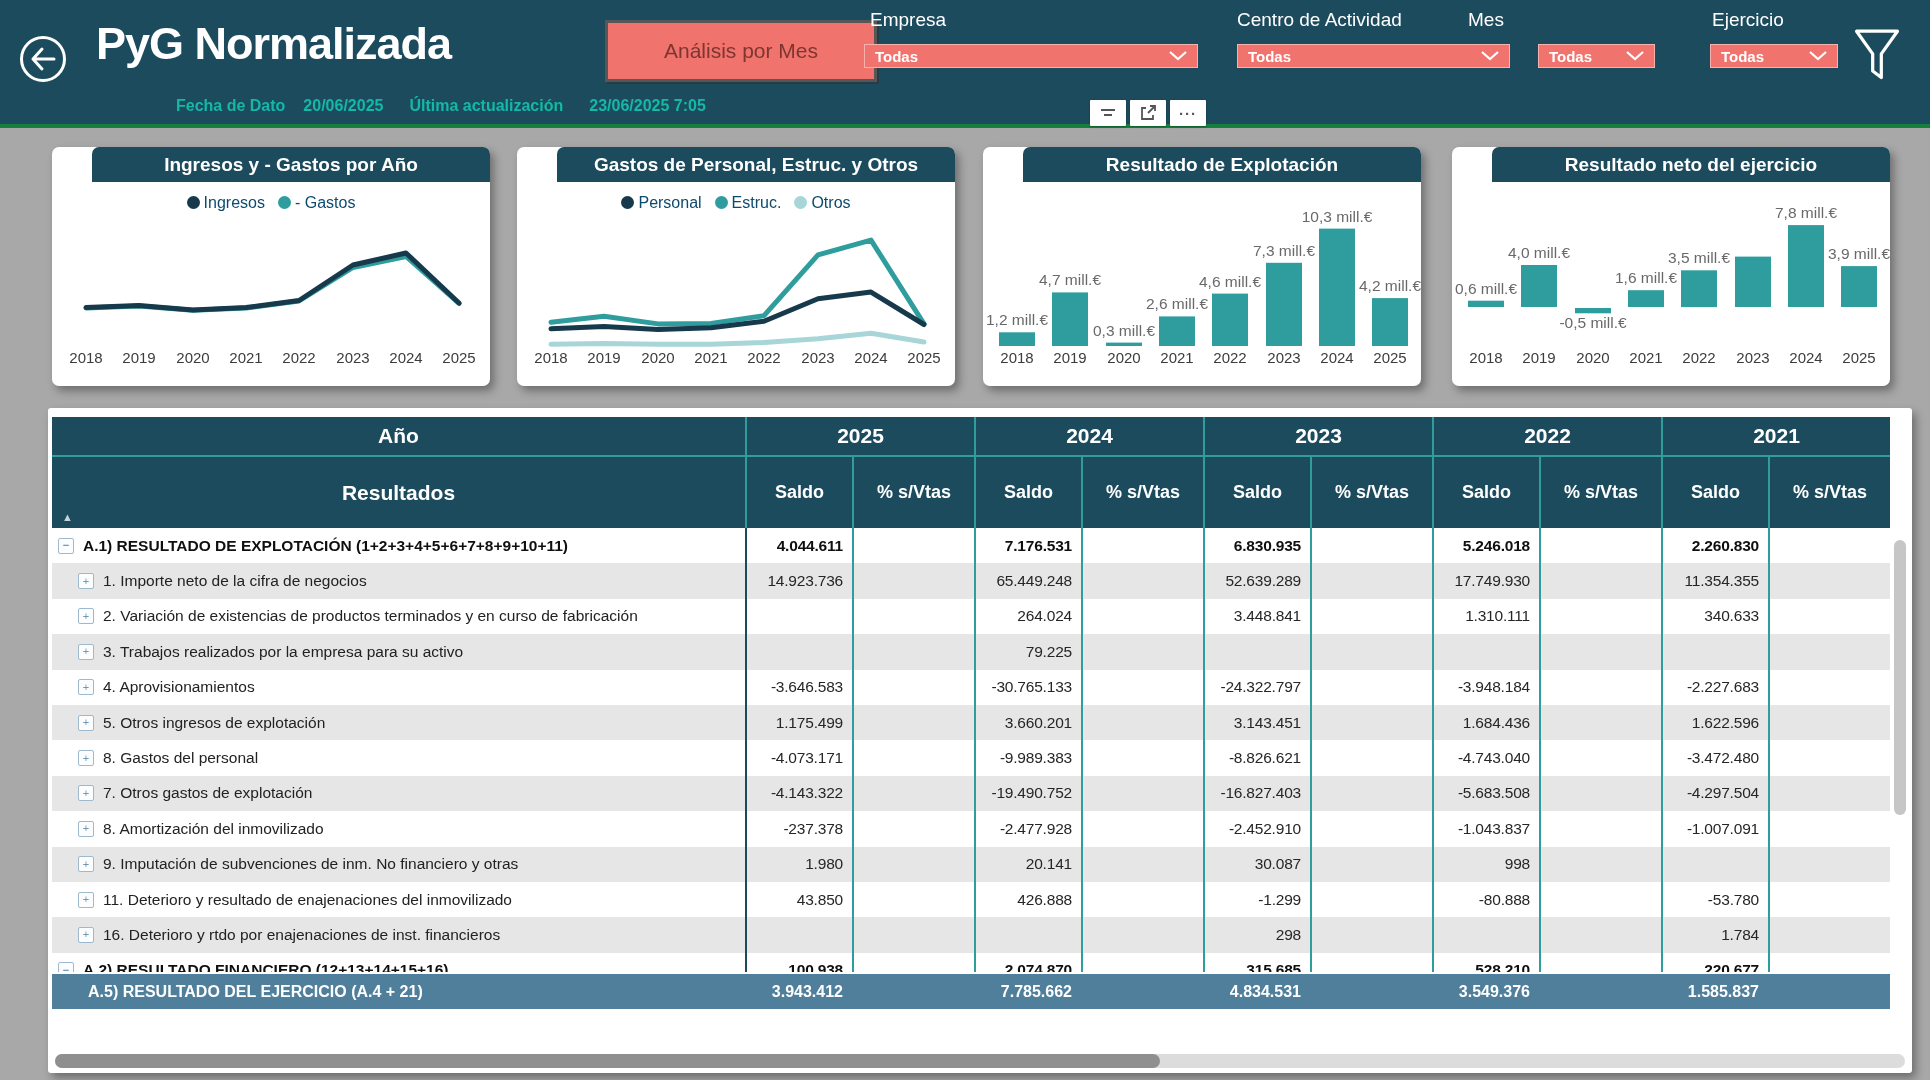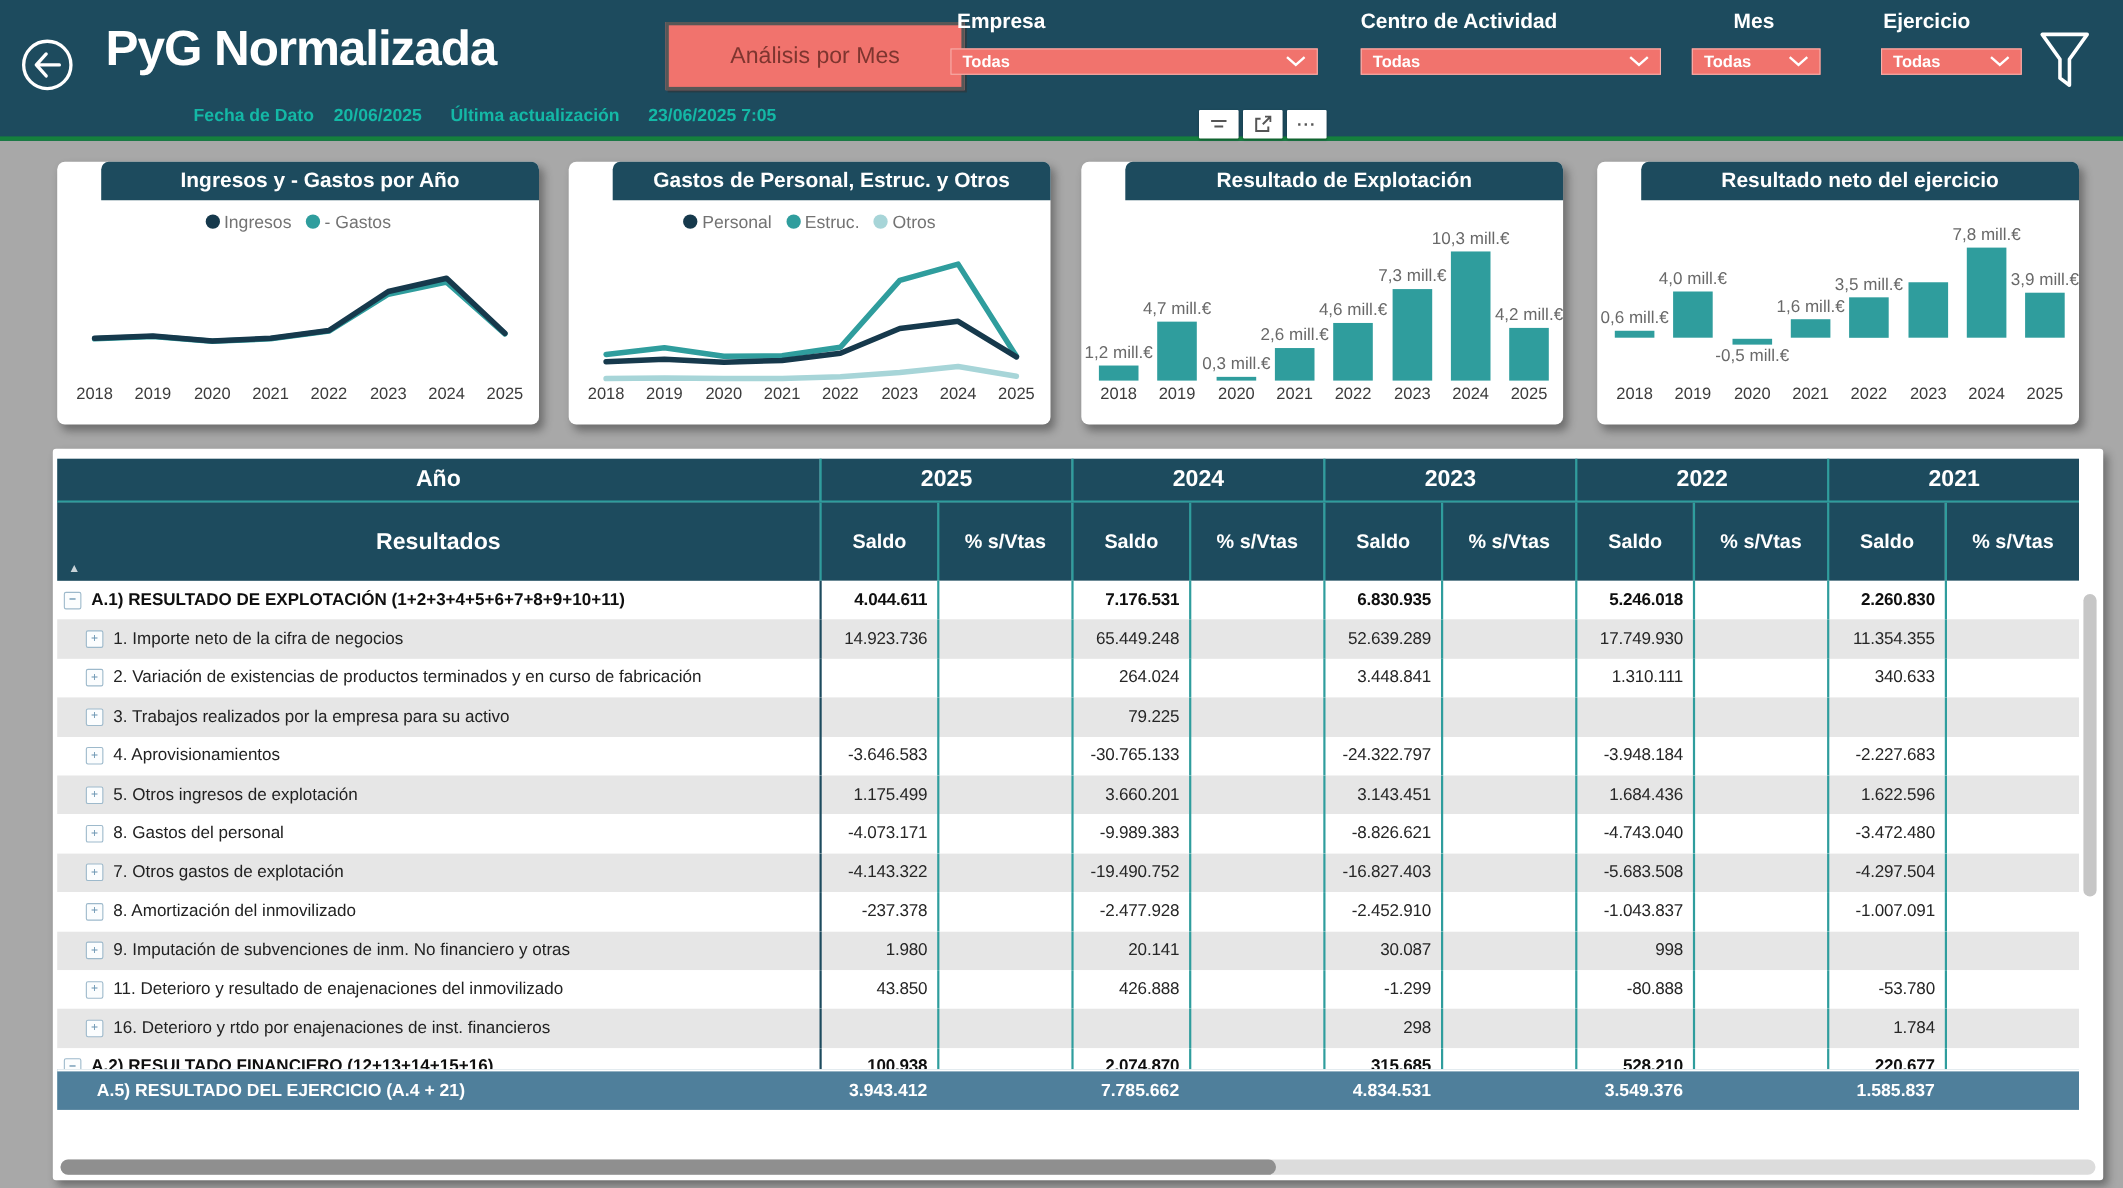--- a/index.html
+++ b/index.html
@@ -8,37 +8,37 @@
   
   .appbar{position:absolute;top:0;left:0;width:1930px;height:124px;background:#1d4b5e;
           border-bottom:4px solid #15803d;z-index:2;}
   .back{position:absolute;left:20px;top:36px;width:46px;height:46px;border-radius:50%;
         border:3px solid #fff;background:transparent;display:flex;align-items:center;justify-content:center;cursor:pointer;}
   .title{position:absolute;left:96px;top:18px;margin:0;color:#fff;font-size:45px;font-weight:700;letter-spacing:-1px;}
   .dates{position:absolute;left:176px;top:97px;display:flex;gap:18px;color:#14b8a6;font-size:16px;font-weight:700;white-space:nowrap;}
   .abtn{position:absolute;left:605px;top:20px;width:272px;height:62px;background:#f1736d;
         border:3px solid #575757;box-shadow:2px 2px 0 rgba(50,50,50,.55);
         color:#7e352f;font-size:21px;font-family:"Liberation Sans",sans-serif;cursor:pointer;}
-  .flabel{position:absolute;top:9px;color:#fff;font-size:19px;font-weight:700;}
+  .flabel{position:absolute;top:9px;color:#fff;font-size:19px;font-weight:400;}
   .dd{position:absolute;top:44px;height:24px;background:#f1736d;border:1px solid #f7b0ab;box-sizing:border-box;
       display:flex;align-items:center;justify-content:space-between;padding:0 10px;cursor:pointer;}
   .dd span{color:#fff;font-size:15px;font-weight:700;}
   .funnel{position:absolute;left:1853px;top:28px;cursor:pointer;background:none;border:none;padding:0;}
   
   .vtool{position:absolute;left:1090px;top:100px;display:flex;gap:4px;z-index:6;}
   .vh-btn{width:36px;height:26px;background:#fff;border:none;border-radius:1px;display:flex;
           align-items:center;justify-content:center;color:#555;cursor:pointer;box-shadow:0 1px 2px rgba(0,0,0,.3);}
   .vh-btn .dots{font-size:15px;font-weight:700;letter-spacing:1px;color:#555;}
   
   .card{position:absolute;top:147px;width:438px;height:239px;background:#fff;border-radius:7px;
         box-shadow:4px 5px 8px rgba(40,40,40,.45);}
   .card-h{height:35px;background:#1d4b5e;border-radius:7px 7px 0 0;color:#fff;font-weight:700;font-size:19px;
           display:flex;align-items:center;justify-content:center;margin-left:40px;}
   .legend{position:absolute;top:47px;left:0;right:0;display:flex;justify-content:center;gap:13px;
-          font-size:16px;color:#737373;align-items:flex-end;pointer-events:none;}
+          font-size:16px;color:#0c4a6e;align-items:flex-end;pointer-events:none;}
   .legend .dot{width:13px;height:13px;border-radius:50%;display:inline-block;margin-right:4px;vertical-align:-1px;}
   svg.plot{position:absolute;top:35px;left:0;}
   
   .tpanel{position:absolute;left:48px;top:408px;width:1864px;height:665px;background:#fff;border-radius:3px;
           box-shadow:4px 5px 8px rgba(40,40,40,.45);}
   .grid{position:absolute;left:4px;top:9px;display:grid;
         grid-template-columns:693px 107px 122px 107px 122px 107px 122px 107px 122px 107px 122px;
         grid-template-rows:40px 71px;grid-auto-rows:35.4px;}
   .th{background:#1d4b5e;color:#fff;display:flex;align-items:center;justify-content:center;font-weight:700;}
   .th.anio,.th.year,.th.res{font-size:21px;}
@@ -97,21 +97,21 @@
     </div>
 
     <div class="flabel" style="left:1237px;">Centro de Actividad</div>
     <div class="dd" style="left:1237px;width:273px;">
       <span>Todas</span>
       <svg width="18" height="10" viewBox="0 0 18 10">
         <polyline points="1,1 9,8 17,1" stroke="#fff" stroke-width="2.2" fill="none"></polyline>
         </svg>
     </div>
 
-    <div class="flabel" style="left:1576px;">Mes</div>
+    <div class="flabel" style="left:1468px;">Mes</div>
     <div class="dd" style="left:1538px;width:117px;">
       <span>Todas</span>
       <svg width="18" height="10" viewBox="0 0 18 10">
         <polyline points="1,1 9,8 17,1" stroke="#fff" stroke-width="2.2" fill="none"></polyline>
         </svg>
     </div>
 
     <div class="flabel" style="left:1712px;">Ejercicio</div>
     <div class="dd" style="left:1710px;width:128px;">
       <span>Todas</span>

